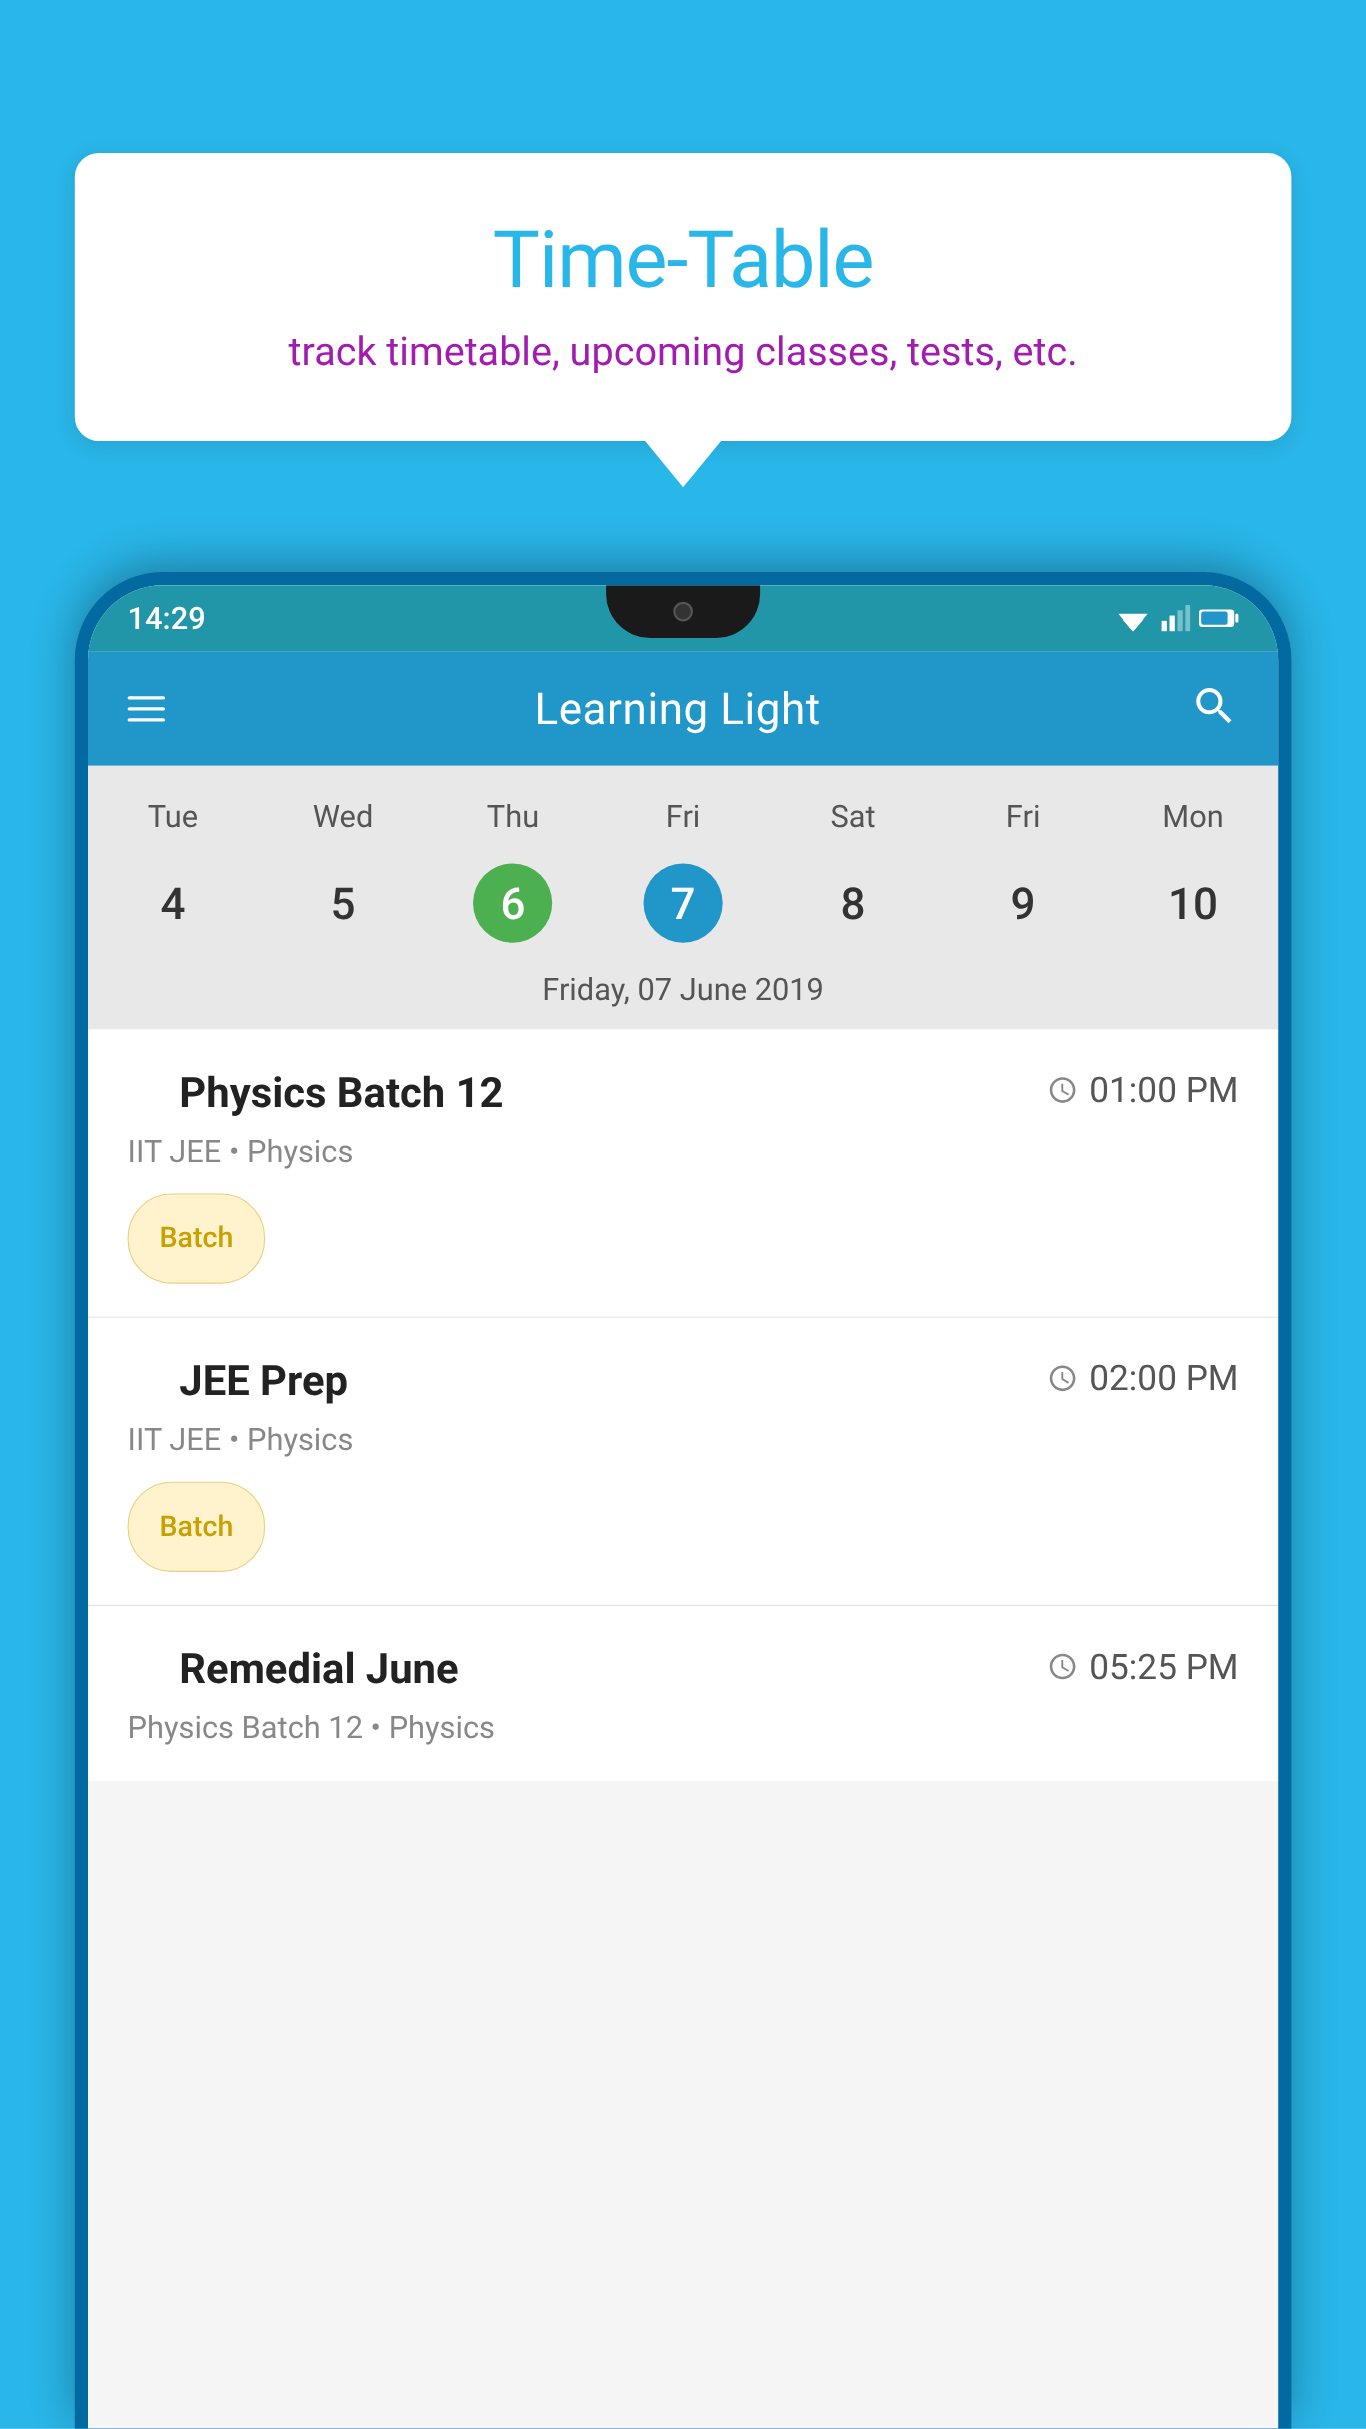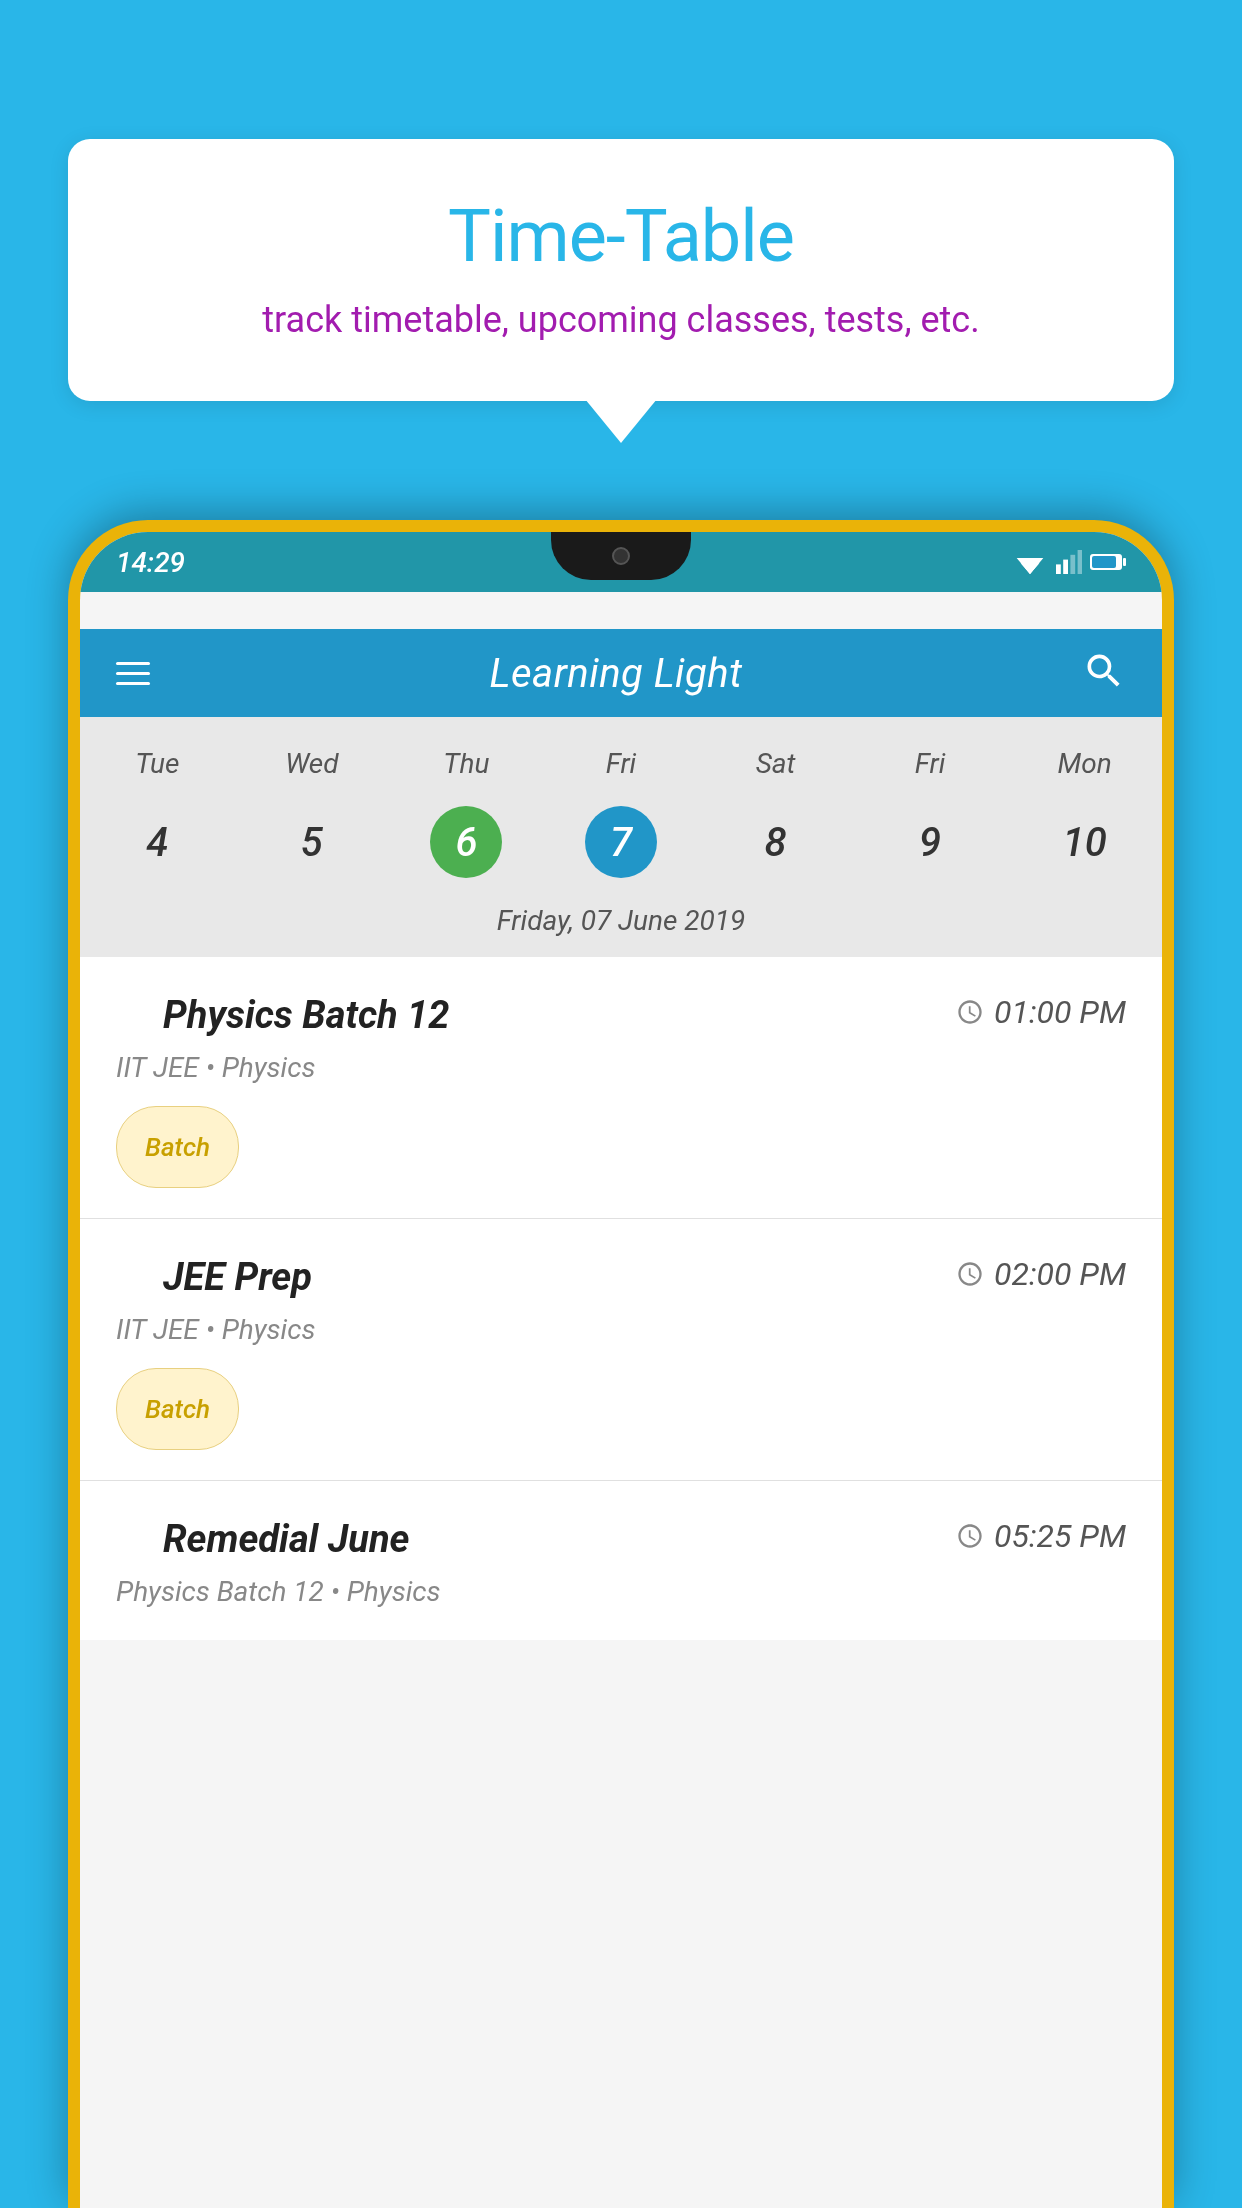--- a/index.html
+++ b/index.html
@@ -58,25 +58,24 @@
       font-weight: 400;
     }
 
     
     .phone-frame {
       position: absolute;
       top: 520px;
       left: 68px;
       right: 68px;
       bottom: 0;
-      background: #eab308;
+      background: #0369a1;
       border-radius: 80px 80px 0 0;
       overflow: hidden;
       box-shadow: 0 -8px 40px rgba(0,0,0,0.3);
-      font-style: italic;
     }
 
     
     .phone-screen {
       position: absolute;
       top: 12px;
       left: 12px;
       right: 12px;
       bottom: 0;
       background: #f5f5f5;
@@ -132,26 +131,25 @@
       gap: 8px;
     }
 
     .status-icons svg {
       fill: white;
     }
 
     
     .app-bar {
       background: #2196C8;
-      height: 88px;
+      height: 104px;
       display: flex;
       align-items: center;
       padding: 0 36px;
       position: relative;
-      margin-top: 37px;
     }
 
     .hamburger-icon {
       color: white;
       font-size: 36px;
       cursor: pointer;
       display: flex;
       flex-direction: column;
       gap: 7px;
     }

